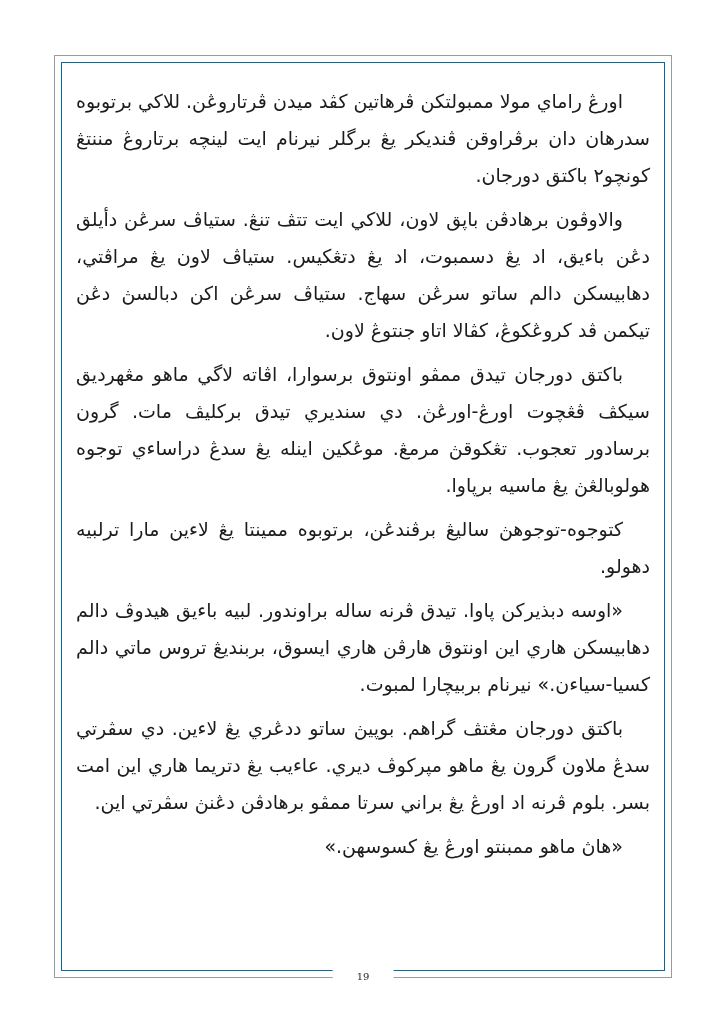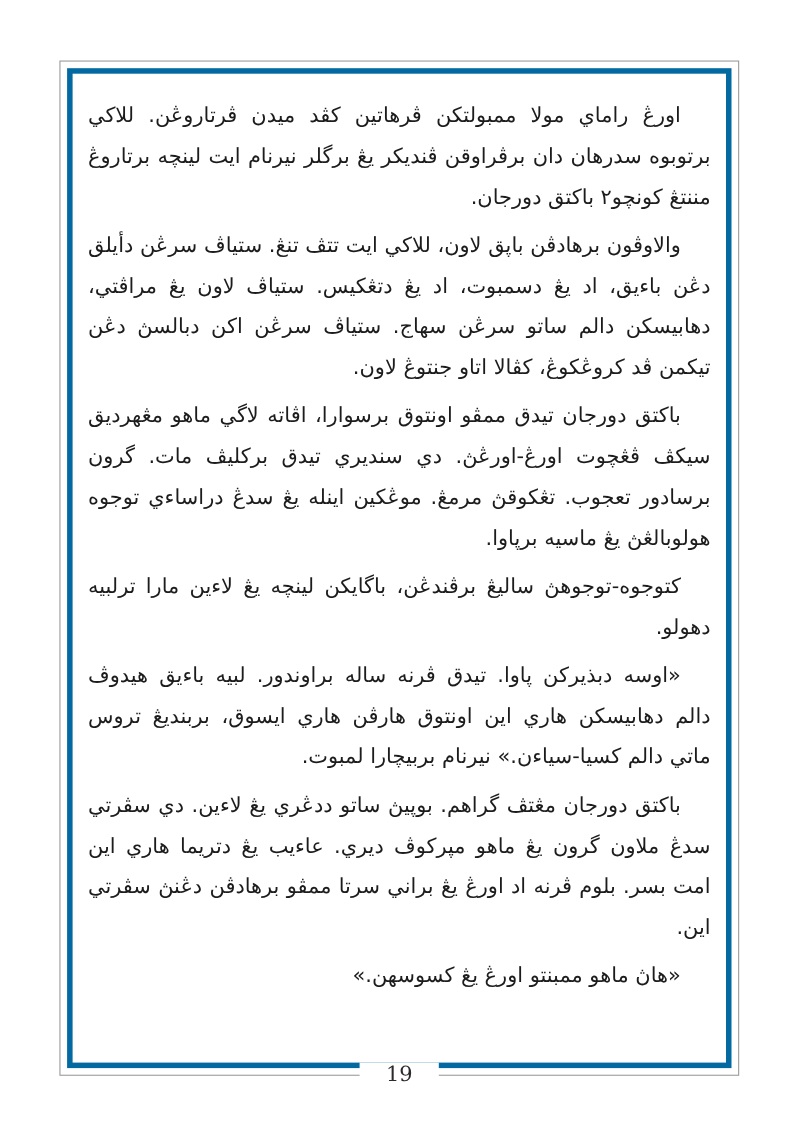--- a/index.html
+++ b/index.html
@@ -19,21 +19,21 @@
     position: absolute;
     left: 54px;
     top: 55px;
     right: 50px;
     bottom: 46px;
     border: 1px solid #9b9b9b;
   }
   .frame-inner {
     position: absolute;
     inset: 6px;
-    border: 5px solid #0369a1;
+    border: 1px solid #0369a1;
   }
   .text-block {
     position: absolute;
     inset: 0;
     padding: 20px 14px 0 14px;
     direction: rtl;
     unicode-bidi: embed;
     text-align: justify;
     color: #1c1c1c;
     font-size: 19px;
@@ -48,36 +48,36 @@
     position: absolute;
     left: 50%;
     bottom: -11px;
     transform: translateX(-50%);
     background: #ffffff;
     padding: 0 24px;
     height: 22px;
     line-height: 22px;
     z-index: 2;
     font-family: "DejaVu Serif", serif;
-    font-size: 19px;
+    font-size: 10px;
     color: #2a2a2a;
     text-align: center;
   }
 </style>
 </head>
 <body>
 
 <div class="page">
   <div class="frame-outer">
     <div class="frame-inner">
       <div class="text-block" dir="rtl">
         <p>اورڠ راماي مولا ممبولتكن ڤرهاتين كڤد ميدن ڤرتاروڠن. للاكي برتوبوه سدرهان دان برڤراوقن ڤنديكر يڠ برگلر نيرنام ايت لينچه برتاروڠ مننتڠ كونچو٢ باكتق دورجان.</p>
         <p>والاوڤون برهادڤن باڽق لاون، للاكي ايت تتڤ تنڠ. ستياڤ سرڠن دأيلق دڠن باءيق، اد يڠ دسمبوت، اد يڠ دتڠكيس. ستياڤ لاون يڠ مراڤتي، دهابيسكن دالم ساتو سرڠن سهاج. ستياڤ سرڠن اكن دبالسڽ دڠن تيكمن ڤد كروڠكوڠ، كڤالا اتاو جنتوڠ لاون.</p>
         <p>باكتق دورجان تيدق ممڤو اونتوق برسوارا، اڤاته لاگي ماهو مڠهرديق سيكڤ ڤڠچوت اورڠ-اورڠڽ. دي سنديري تيدق بركليڤ مات. گرون برسادور تعجوب. تڠكوقڽ مرمڠ. موڠكين اينله يڠ سدڠ دراساءي توجوه هولوبالڠڽ يڠ ماسيه برڽاوا.</p>
-        <p>كتوجوه-توجوهڽ ساليڠ برڤندڠن، باگايكن لينچه يڠ لاءين مارا ترلبيه دهولو.</p>
+        <p>كتوجوه-توجوهڽ ساليڠ برڤندڠن، برتوبوه ممينتا يڠ لاءين مارا ترلبيه دهولو.</p>
         <p>«اوسه دبذيركن ڽاوا. تيدق ڤرنه ساله براوندور. لبيه باءيق هيدوڤ دالم دهابيسكن هاري اين اونتوق هارڤن هاري ايسوق، بربنديڠ تروس ماتي دالم كسيا-سياءن.» نيرنام بربيچارا لمبوت.</p>
         <p>باكتق دورجان مڠتڤ گراهم. بوڽيڽ ساتو ددڠري يڠ لاءين. دي سڤرتي سدڠ ملاون گرون يڠ ماهو مڽركوڤ ديري. عاءيب يڠ دتريما هاري اين امت بسر. بلوم ڤرنه اد اورڠ يڠ براني سرتا ممڤو برهادڤن دڠنڽ سڤرتي اين.</p>
         <p>«هاڽ ماهو ممبنتو اورڠ يڠ كسوسهن.»</p>
 
       </div>
     </div>
     <div class="page-num-box">19</div>
   </div>
 </div>
 

